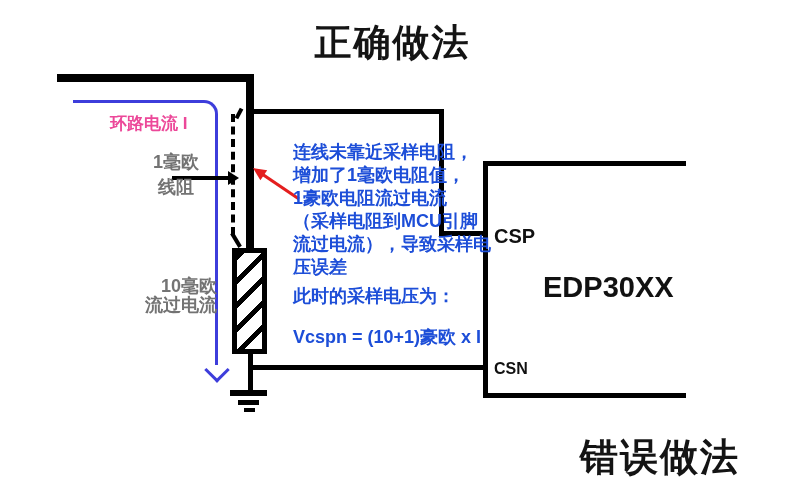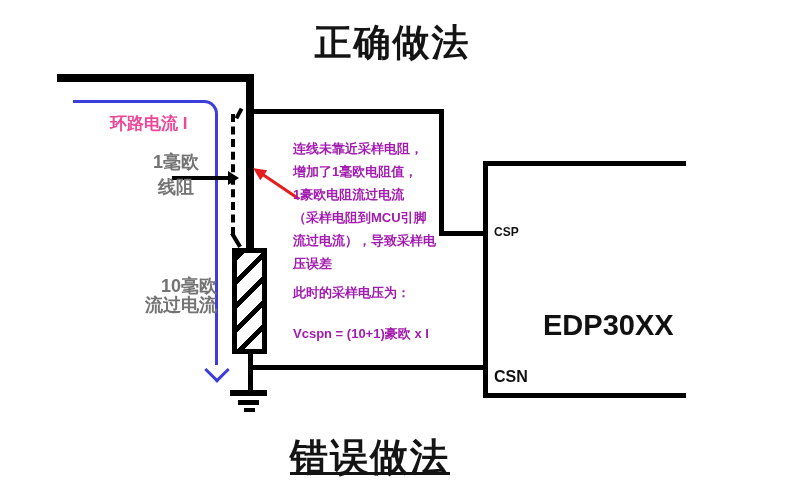--- a/index.html
+++ b/index.html
@@ -3,49 +3,49 @@
 <meta charset="utf-8">
 <style>
   html,body{margin:0;padding:0;background:#ffffff;}
   #canvas{
     position:relative;width:785px;height:493px;background:#ffffff;overflow:hidden;
     font-family:"Liberation Sans","DejaVu Sans",sans-serif;color:#111;padding-left:8px;
   }
   .wire{position:absolute;background:#000;}
   .title{position:absolute;font-weight:bold;color:#141414;letter-spacing:2px;}
   #title-top{left:0;width:785px;top:18px;font-size:37px;text-align:center;}
-  #title-bottom{left:0;width:740px;top:432px;font-size:38px;text-align:center;text-decoration:underline;}
+  #title-bottom{left:0;width:740px;top:432px;font-size:38px;text-align:right;}
   .blk-label{position:absolute;font-weight:bold;font-size:18px;color:#737373;text-align:center;line-height:19px;}
   #loop-label{position:absolute;left:110px;top:112px;font-weight:bold;font-size:17px;color:#ec4899;}
   
   #loop-corner{position:absolute;left:73px;top:100px;width:142px;height:22px;
     border-top:3px solid #3d3ddb;border-right:3px solid #3d3ddb;border-top-right-radius:14px;}
   #loop-vert{position:absolute;left:215px;top:120px;width:3px;height:245px;background:#3d3ddb;}
   #loop-arrowhead{position:absolute;left:208px;top:361px;width:15px;height:15px;
     border-right:3px solid #3d3ddb;border-bottom:3px solid #3d3ddb;transform:rotate(45deg);}
   
   #dashed-wire{position:absolute;left:231px;top:114px;width:0;height:121px;border-left:4px dashed #000;}
   #dash-top{position:absolute;left:237px;top:108px;width:4px;height:11px;background:#000;transform:rotate(28deg);}
   #dash-bottom{position:absolute;left:234px;top:232px;width:4px;height:16px;background:#000;transform:rotate(-31deg);}
   
   #resistor{position:absolute;left:232px;top:248px;width:35px;height:106px;border:5px solid #000;
     box-sizing:border-box;background:
     repeating-linear-gradient(135deg,#000 0px,#000 5px,#fff 5px,#fff 17px);}
   
   #chip-box{position:absolute;left:483px;top:161px;width:203px;height:237px;box-sizing:border-box;
     border-top:5px solid #000;border-left:5px solid #000;border-bottom:5px solid #000;background:#fff;}
-  #chip-name{position:absolute;left:543px;top:271px;font-size:29px;font-weight:bold;color:#111;margin-top:38px;}
-  #pin-csp{position:absolute;left:494px;top:225px;font-size:12px;font-weight:bold;}
-  #pin-csn{position:absolute;left:494px;top:368px;font-size:16px;font-weight:bold;}
+  #chip-name{position:absolute;left:543px;top:271px;font-size:29px;font-weight:bold;color:#111;}
+  #pin-csp{position:absolute;left:494px;top:225px;font-size:20px;font-weight:bold;}
+  #pin-csn{position:absolute;left:494px;top:360px;font-size:16px;font-weight:bold;}
   
   #wire-arrow-shaft{position:absolute;left:172px;top:176px;width:57px;height:4px;background:#000;}
   #wire-arrow-head{position:absolute;left:228px;top:171px;width:0;height:0;
     border-top:7px solid transparent;border-bottom:7px solid transparent;border-left:11px solid #000;}
   
-  .red-line{position:absolute;left:293px;font-weight:bold;font-size:13px;color:#a21caf;white-space:nowrap;}
+  .red-line{position:absolute;left:293px;font-weight:bold;font-size:18px;color:#1d4ed8;white-space:nowrap;}
   #ann-arrow{position:absolute;left:246px;top:163px;}
 </style>
 </head>
 <body>
 
 <div id="canvas">
 
   <div id="title-top" class="title">正确做法</div>
   <div id="title-bottom" class="title">错误做法</div>
 

